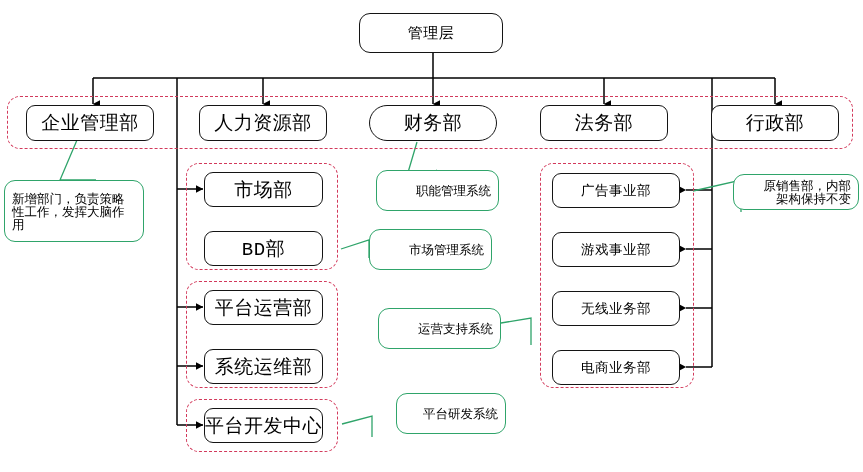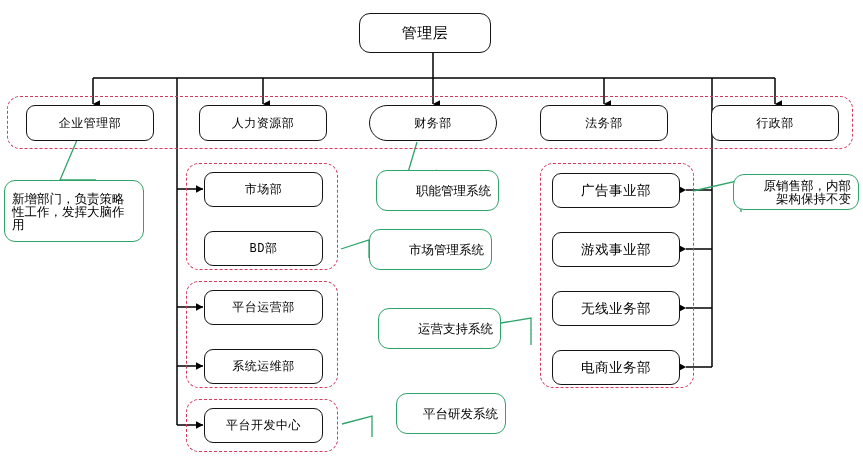--- a/index.html
+++ b/index.html
@@ -29,21 +29,21 @@
   .node {
     position: absolute;
     box-sizing: border-box;
     border: 1.6px solid #141414;
     border-radius: 9px;
     background: #ffffff;
     display: flex;
     align-items: center;
     justify-content: center;
     color: #000000;
-    font-size: 12px;
+    font-size: 19px;
     letter-spacing: 0.5px;
     white-space: nowrap;
     z-index: 3;
   }
   .node.root { border-radius: 11px; font-size: 15px; }
   .node.unit { font-size: 13.5px; }
   
   .group {
     position: absolute;
     box-sizing: border-box;
@@ -122,21 +122,21 @@
     <g stroke="#2fa46a" stroke-width="1.3" fill="none">
       <path d="M77,140 L60,180 L96,180"></path>
       <path d="M417,142 L404,186 L437,170"></path>
       <path d="M341,249 L369,240 L369,258"></path>
       <path d="M489,325 L531,318 L531,345"></path>
       <path d="M342,424 L372,416 L372,437"></path>
       <path d="M693,191 L741,180 L741,212"></path>
     </g>
   </svg>
 
-  <div class="node root" style="left:359px; top:13px; width:132px; height:40px;">
+  <div class="node root" style="left:359px; top:13px; width:144px; height:40px;">
     <span>管理层</span>
   </div>
 
   <div class="group row" style="left:7px; top:96px; width:846px; height:53px;"></div>
 
   <div class="node" style="left:26px; top:105px; width:128px; height:36px;">
     <span>企业管理部</span>
   </div>
   <div class="node" style="left:199px; top:105px; width:128px; height:36px;">
     <span>人力资源部</span>

